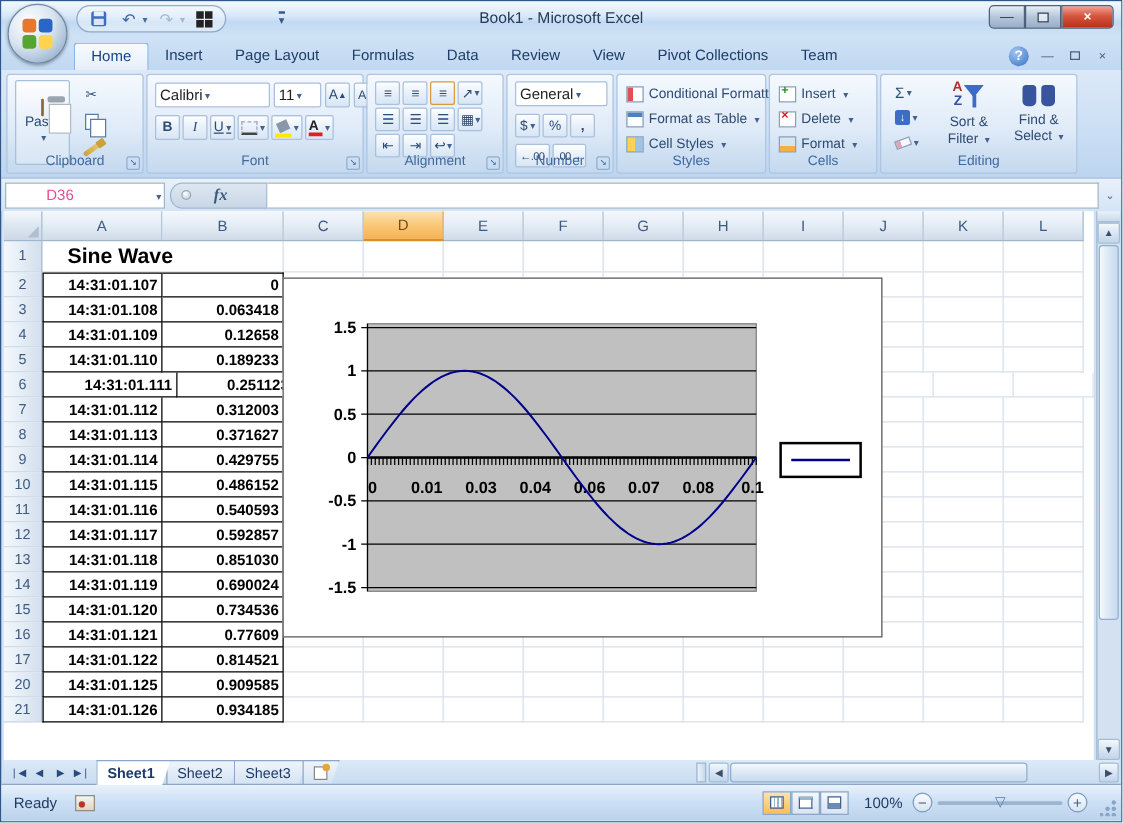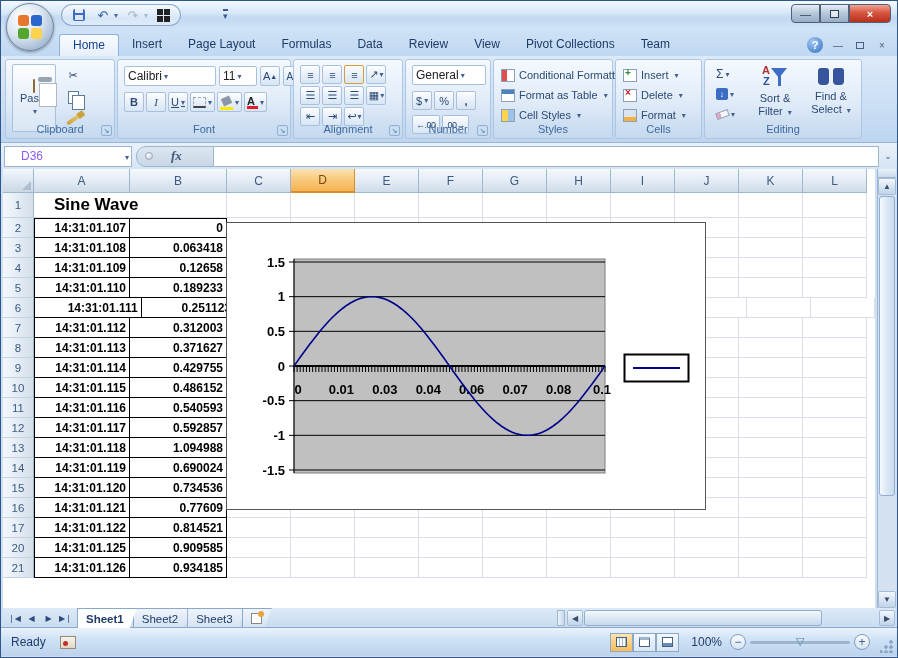--- a/index.html
+++ b/index.html
@@ -130,21 +130,21 @@
     border-right:8px solid transparent; border-top:10px solid #3c6cc4; }
   .funnel:after { content:""; position:absolute; left:-1.5px; top:-2px; width:3px; height:10px; background:#3c6cc4; }
   .binoc { width:26px; height:18px; margin:4px auto 4px; position:relative; }
   .binoc:before,.binoc:after { content:""; position:absolute; top:0; width:11px; height:17px; background:#38549c; border-radius:3px 3px 4px 4px; }
   .binoc:before{ left:0; } .binoc:after{ right:0; }
 
   
   .fbar { position:absolute; left:0; top:142px; right:0; height:26px;
     background:linear-gradient(#e9f1fa,#d5e4f4); display:flex; align-items:center; }
   .namebox { width:128px; height:21px; background:#fff; border:1px solid #9db6ce; margin-left:3px;
-    display:flex; align-items:center; padding-left:16px; font-size:12px; color:#8b5cf6; }
+    display:flex; align-items:center; padding-left:32px; font-size:12px; color:#ec4899; }
   .namebox .dd { margin-left:auto; margin-right:2px; }
   .fxpill { width:78px; height:21px; background:linear-gradient(#dde7f1,#c8d6e6); border:1px solid #9db6ce;
     border-radius:10px 0 0 10px; margin-left:4px; display:flex; align-items:center; padding:0 8px; gap:18px; }
   .fxdot { width:8px; height:8px; border-radius:50%; background:radial-gradient(circle at 35% 30%,#fff,#b8c6d6); border:1px solid #98a8ba; }
   .fx { font-family:"Liberation Serif",serif; font-style:italic; font-weight:bold; color:#3c5a7c; font-size:13px; }
   .finput { flex:1; height:21px; background:#fff; border:1px solid #9db6ce; border-left:none; }
   .fchevron { width:18px; height:21px; display:flex; align-items:center; justify-content:center; color:#44618e; font-size:9px; }
 
   
   .gridwrap { position:absolute; left:2px; top:168px; width:872px; height:439px; background:#fff; overflow:hidden; }
@@ -257,20 +257,21 @@
       <div class="qat-btn">
         <span class="gridico">
             <span></span>
             <span></span>
             <span></span>
             <span></span>
           </span>
       </div>
     </div>
     <span class="qat-custom" style="position:absolute;left:218px;top:8px;">▾</span>
+    <div class="title-text">Book1 - Microsoft Excel</div>
     <div class="winbtns">
       <div class="winbtn min">—</div>
       <div class="winbtn">
           <span class="restore-glyph"></span>
         </div>
       <div class="winbtn close">×</div>
     </div>
   </div>
 
   <div class="tabrow">
@@ -666,21 +667,21 @@
           <div class="cell" style="width: 64px;"></div>
           <div class="cell" style="width: 64px;"></div>
           <div class="cell" style="width: 64px;"></div>
           <div class="cell" style="width: 64px;"></div>
           <div class="cell" style="width: 64px;"></div>
           <div class="cell" style="width: 64px;"></div>
         </div>
         <div class="grow" style="height: 20px;">
           <div class="rowhdr">13</div>
           <div class="dcell first-a" style="width: 96px;">14:31:01.118</div>
-          <div class="dcell" style="width: 97px;">1.094988</div>
+          <div class="dcell" style="width: 97px;">0.851030</div>
           <div class="cell" style="width: 64px;"></div>
           <div class="cell" style="width: 64px;"></div>
           <div class="cell" style="width: 64px;"></div>
           <div class="cell" style="width: 64px;"></div>
           <div class="cell" style="width: 64px;"></div>
           <div class="cell" style="width: 64px;"></div>
           <div class="cell" style="width: 64px;"></div>
           <div class="cell" style="width: 64px;"></div>
           <div class="cell" style="width: 64px;"></div>
           <div class="cell" style="width: 64px;"></div>

